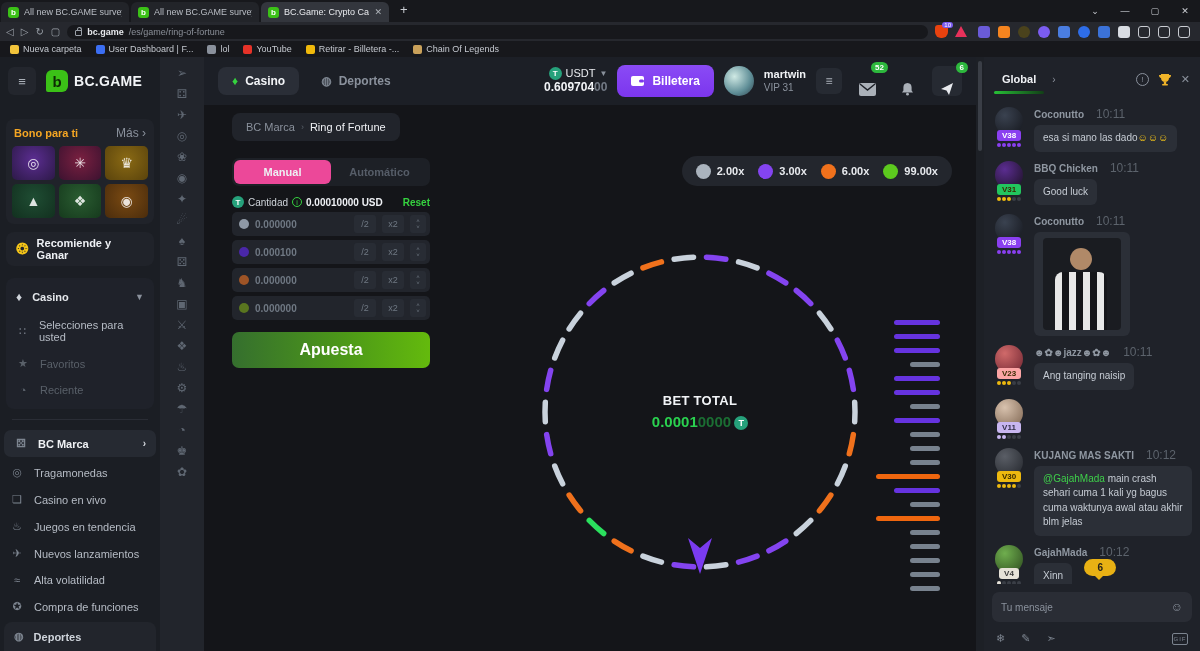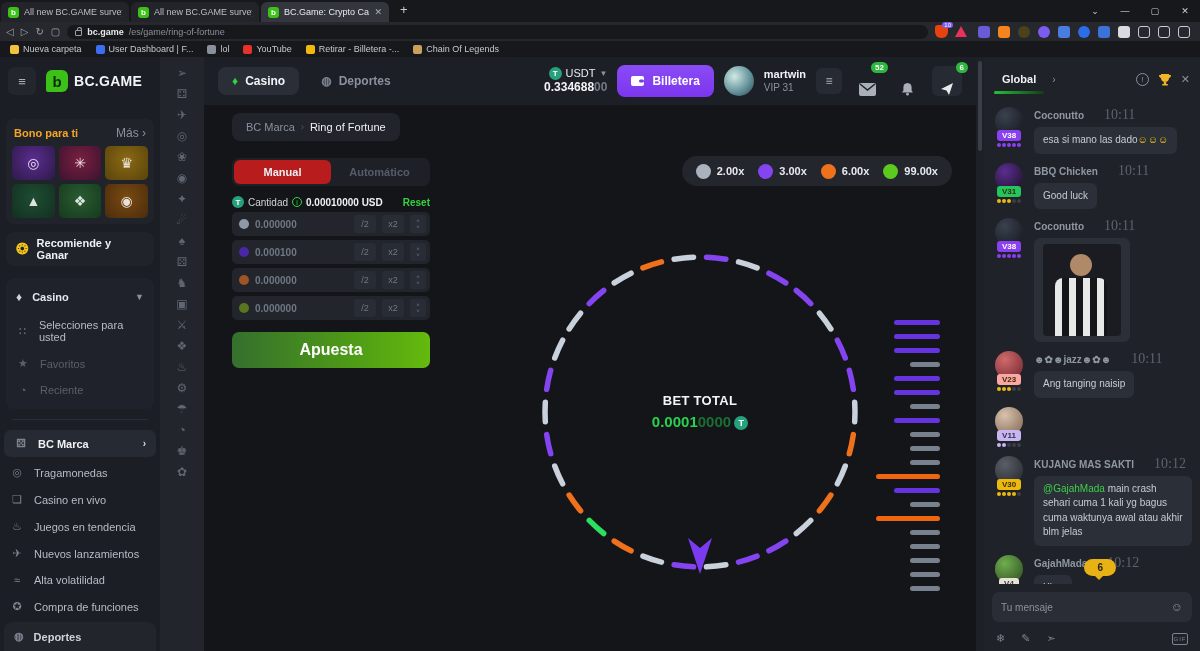--- a/index.html
+++ b/index.html
@@ -113,21 +113,21 @@
     font-weight:bold; border-radius:7px; padding:1px 4px; }
 
   .stage { position:relative; flex:1; background:#141519; overflow:hidden; }
   .crumb { position:absolute; left:28px; top:8px; background:#21242b; border-radius:8px; height:28px;
     display:flex; align-items:center; gap:6px; padding:0 14px; font-size:11px; }
   .crumb .c1 { color:#8a919c; } .crumb .sep { color:#596069; font-size:9px; } .crumb .c2 { color:#eef0f4; }
 
   .betpanel { position:absolute; left:28px; top:53px; width:198px; }
   .bettabs { display:flex; background:#1d2026; border-radius:7px; padding:2px; }
   .bettab { flex:1; text-align:center; padding:6px 0; font-size:11px; font-weight:bold; color:#565d68; border-radius:6px; }
-  .bettab.active { background:#b91c1c; color:#eef0f4; }
+  .bettab.active { background:#ec4899; color:#eef0f4; }
   .amtrow { display:flex; align-items:center; gap:4px; margin-top:10px; font-size:10px; }
   .amtrow .lbl { color:#cfd4da; }
   .amtrow .info { width:10px; height:10px; border:1px solid #35d23f; border-radius:50%; color:#35d23f;
     font-size:7px; display:inline-flex; align-items:center; justify-content:center; }
   .amtrow .val { color:#eef0f4; font-weight:bold; }
   .amtrow .reset { margin-left:auto; color:#35d23f; font-weight:bold; }
   .betrow { display:flex; align-items:center; background:#22252c; border-radius:5px; height:24px;
     margin-top:4px; padding:0 4px 0 7px; gap:6px; }
   .betrow .dot { width:10px; height:10px; border-radius:50%; }
   .betrow .bval { color:#6f7883; font-weight:bold; font-size:10px; flex:1; }
@@ -172,21 +172,21 @@
 
   .msgs { flex:1; overflow:hidden; padding:6px 8px 0 8px; position:relative; }
   .msg { display:flex; gap:8px; margin-bottom:9px; }
   .mleft { width:34px; flex:none; display:flex; flex-direction:column; align-items:center; }
   .mav { width:28px; height:28px; border-radius:50%; }
   .mbadge { margin-top:-5px; font-size:8px; font-weight:bold; border-radius:3px; padding:1px 5px; }
   .mdots { display:flex; gap:1px; margin-top:2px; }
   .mdots i { width:4px; height:4px; border-radius:50%; display:block; }
   .mbody { flex:1; min-width:0; }
   .mname { color:#8f97a1; font-weight:bold; font-size:10px; white-space:nowrap; overflow:hidden; }
-  .mtime { color:#5c636c; font-weight:normal; font-size:14px; margin-left:20px;font-family:Liberation Serif, serif; }
+  .mtime { color:#5c636c; font-weight:normal; font-size:12px; margin-left:12px; }
   .mbubble { display:inline-block; background:#2b2f37; border-radius:6px; padding:6px 9px; margin-top:4px;
     color:#c6ccd4; font-size:10px; line-height:1.45; max-width:160px; }
   .mention { color:#3ecf4a; }
   .emo { color:#f5c518; }
   .mimg { width:78px; height:92px; border-radius:4px; position:relative; overflow:hidden;
     background:#1a1c21; }
   .mimg .head { position:absolute; left:27px; top:10px; width:22px; height:22px; border-radius:50%; background:#b08968; }
   .mimg .torso { position:absolute; left:12px; top:34px; width:52px; height:58px; border-radius:8px 8px 0 0;
     background:repeating-linear-gradient(90deg,#e8e8e8 0 7px,#15161a 7px 14px); }
   .newpill { position:absolute; right:84px; bottom:8px; background:#e8b114; color:#26221a; font-weight:bold;
@@ -409,21 +409,21 @@
         <span class="ball">◍</span>
         <span>Deportes</span>
       </div>
       <div class="hright">
         <div class="balance">
           <div class="bal-top">
             <span class="tether">T</span>
             <span>USDT</span>
             <span class="chev">▼</span>
           </div>
-          <div class="bal-num"><span>0.334688</span><span class="dim">00</span></div>
+          <div class="bal-num"><span>0.609704</span><span class="dim">00</span></div>
         </div>
         <div class="wallet-btn">
           <svg width="14" height="12" viewBox="0 0 14 12">
               <rect x="0" y="1" width="13" height="10" rx="2" fill="#fff"></rect>
               <rect x="8" y="4.5" width="5" height="3" rx="1.5" fill="#7c36ee"></rect>
             </svg>
           <span>Billetera</span>
         </div>
         <div class="avatar"></div>
         <div class="uinfo">

